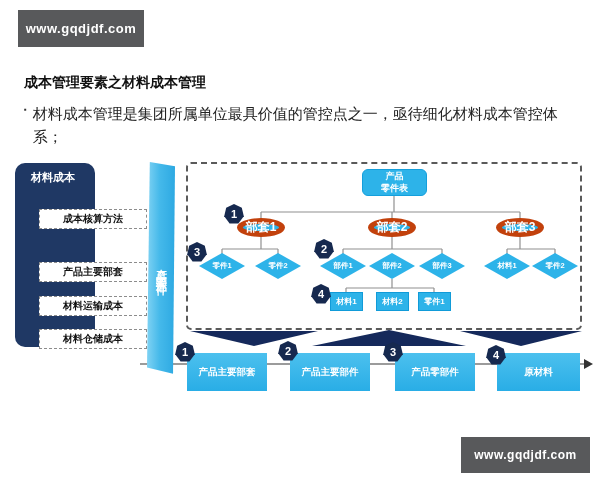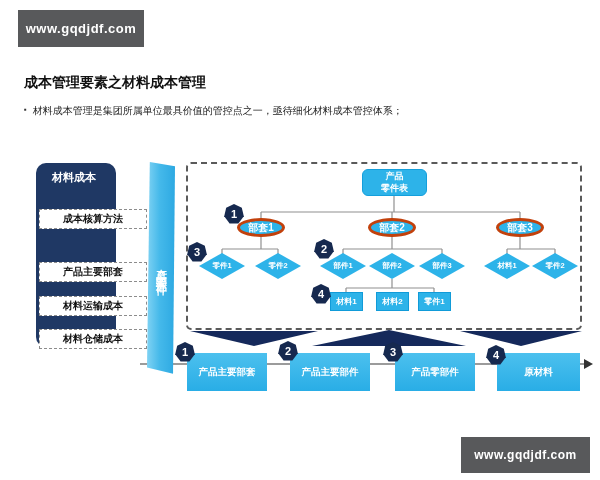--- a/index.html
+++ b/index.html
@@ -12,25 +12,25 @@
   .banner{
     position:absolute;background:#58595b;color:#ffffff;font-weight:bold;
     font-size:13px;display:flex;align-items:center;justify-content:center;
     letter-spacing:0.5px;
   }
   .banner.tl{left:18px;top:10px;width:126px;height:37px;}
   .banner.br{left:461px;top:437px;width:129px;height:36px;font-size:12px;}
   
   .title{position:absolute;left:24px;top:74px;font-size:14px;font-weight:bold;color:#111;}
   .bullets{position:absolute;left:24px;top:103px;width:560px;}
-  .bullet-row{display:flex;font-size:10px;line-height:1.5;color:#222;margin-bottom:3px;}
+  .bullet-row{display:flex;font-size:15px;line-height:1.5;color:#222;margin-bottom:3px;}
   .bullet-row::before{content:"▪";font-size:8px;margin-right:6px;color:#333;line-height:1.8;}
   
   .left-panel{position:absolute;left:15px;top:163px;width:80px;height:184px;
-    background:#1f3864;border-radius:10px;margin-left:21px;}
+    background:#1f3864;border-radius:10px;}
   .left-panel .panel-title{position:absolute;left:16px;top:7px;color:#fff;
     font-size:11px;font-weight:bold;white-space:nowrap;}
   .cost-item{position:absolute;left:39px;width:106px;height:18px;background:#fff;
     border:1px dashed #8c8c8c;display:flex;align-items:center;justify-content:center;
     font-size:10px;font-weight:bold;color:#111;white-space:nowrap;}
   
   .vband{position:absolute;left:147px;top:162px;width:28px;height:214px;
     background:linear-gradient(90deg,#7fd2f3 0%,#45b9ea 45%,#2da9e2 100%);
     clip-path:polygon(10% 0%,100% 2%,93% 99%,0% 96%);
     display:flex;align-items:center;justify-content:center;}
@@ -41,22 +41,22 @@
     border:2px dashed #5a5a5a;border-radius:5px;box-sizing:border-box;}
   
   .overlay{position:absolute;left:0;top:0;pointer-events:none;}
   
   .node{position:absolute;background:#2db3e9;color:#fff;font-weight:bold;
     display:flex;align-items:center;justify-content:center;text-align:center;
     white-space:nowrap;}
   .node.root{left:362px;top:169px;width:65px;height:27px;border-radius:6px;
     font-size:9px;line-height:1.25;border:1px solid #149fdc;box-sizing:border-box;
     flex-direction:column;}
-  .node.ellipse{width:48px;height:19px;border-radius:50%;font-size:10px;
-    border:3px solid #c2410c;box-sizing:border-box;}
+  .node.ellipse{width:48px;height:19px;border-radius:50%;font-size:12px;
+    border:6px solid #c2410c;box-sizing:border-box;}
   .node.diamond{width:46px;height:26px;font-size:7.5px;
     clip-path:polygon(50% 0%,100% 50%,50% 100%,0% 50%);}
   .node.rect4{width:33px;height:19px;font-size:8px;border:1px solid #119bd8;box-sizing:border-box;}
   
   .badge{position:absolute;width:20px;height:20px;background:#16294f;color:#fff;
     font-weight:bold;font-size:11px;display:flex;align-items:center;justify-content:center;
     clip-path:polygon(50% 0%,89% 19%,99% 61%,72% 98%,28% 98%,1% 61%,11% 19%);}
   
   .flow-box{position:absolute;top:353px;height:38px;background:linear-gradient(180deg,#4cc0ee,#29ade6);
     color:#fff;font-weight:bold;font-size:9.5px;display:flex;align-items:center;

